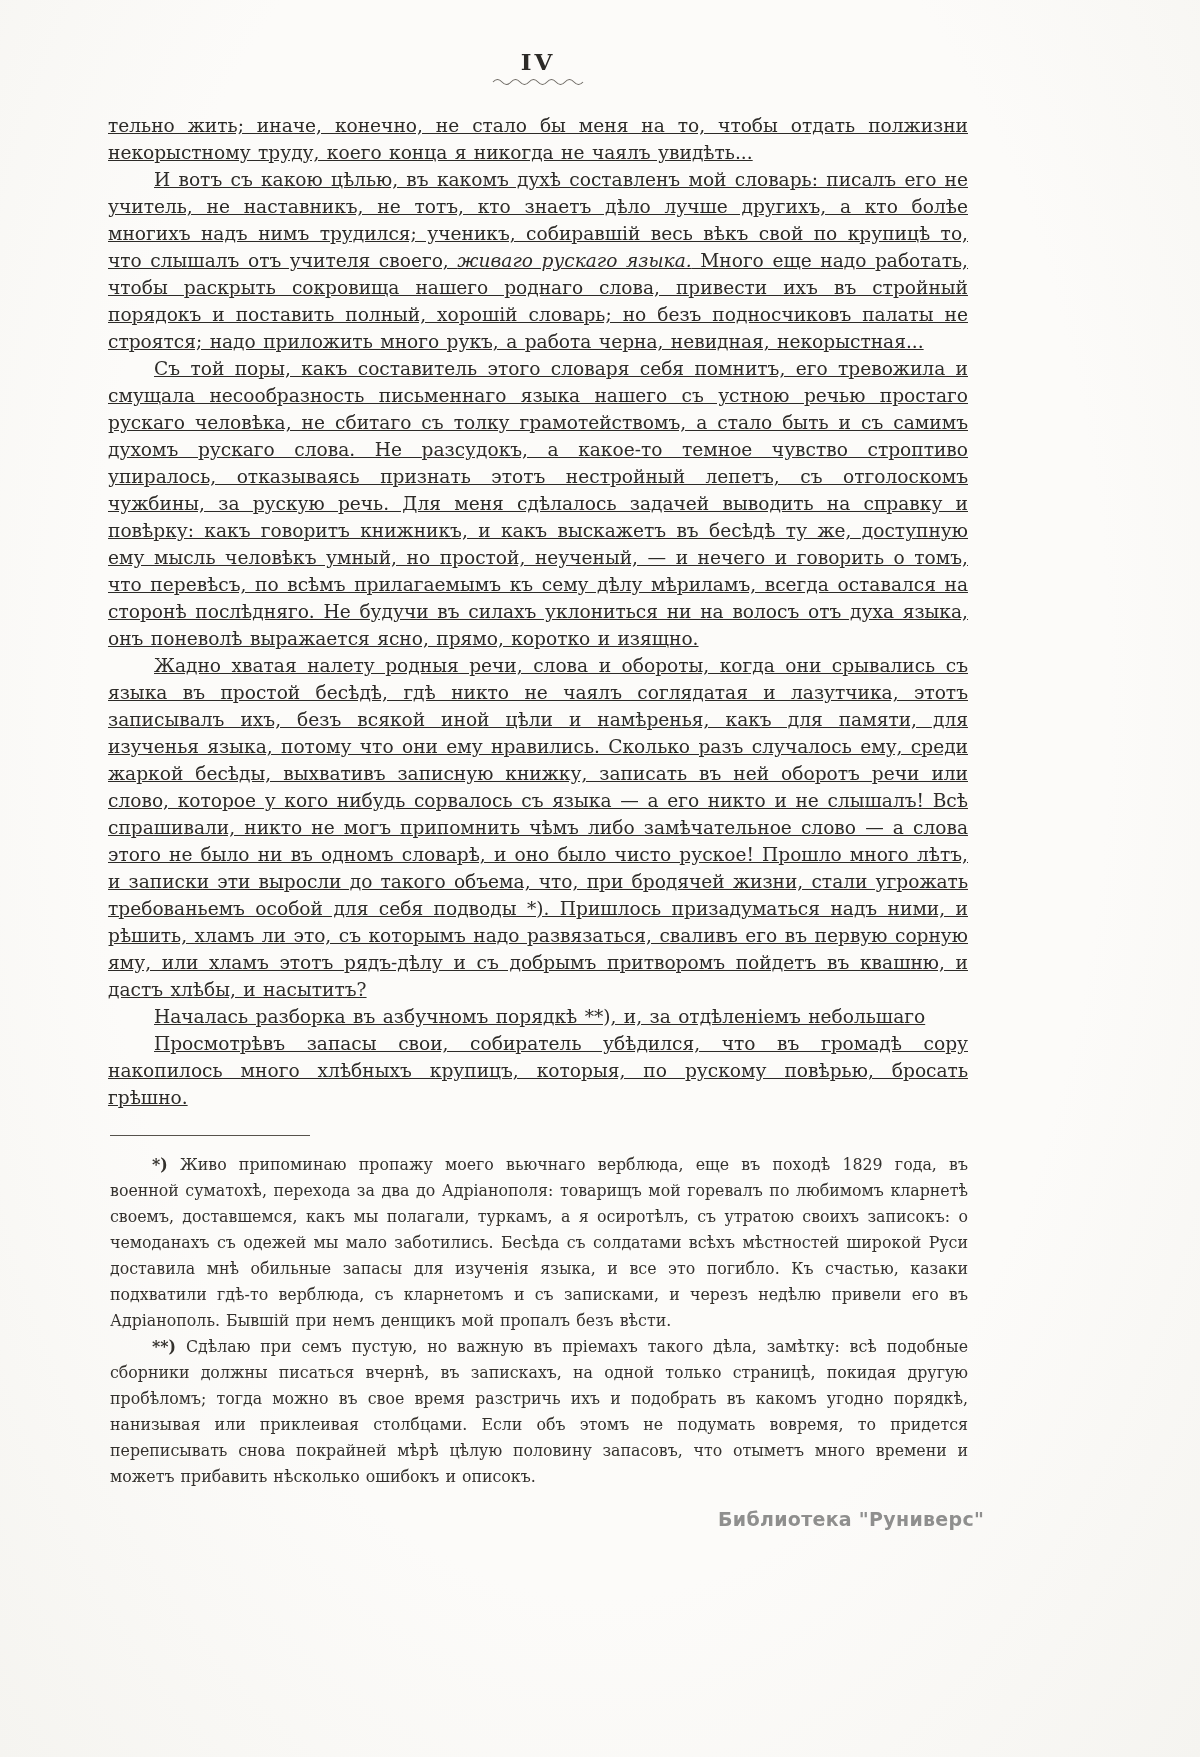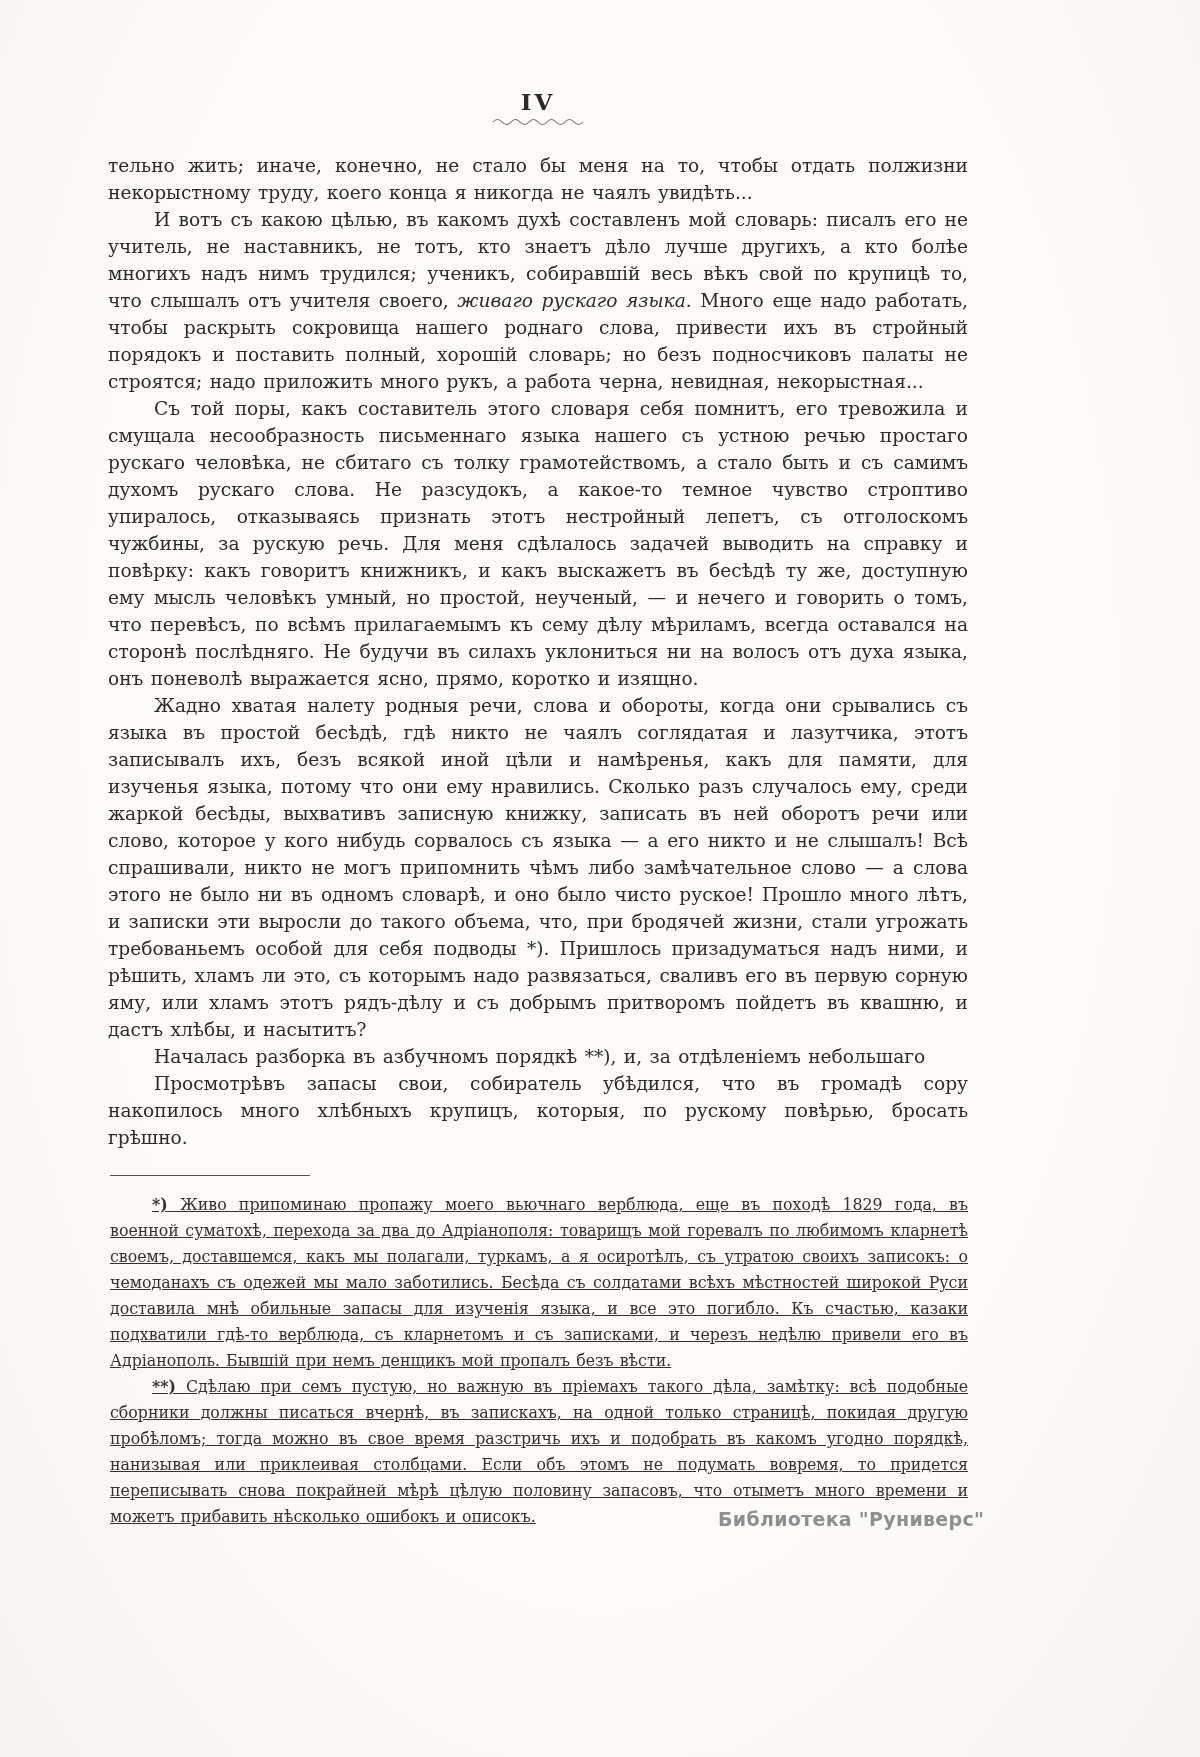--- a/index.html
+++ b/index.html
@@ -14,62 +14,62 @@
     width: 1200px;
     height: 1757px;
     background: #fbfaf7;
     background-image: radial-gradient(ellipse at 50% 40%, #fcfbf9 60%, #f5f4f0 100%);
     color: #2d2b28;
     overflow: hidden;
   }
   .page-header {
     width: 860px;
     margin-left: 108px;
-    padding-top: 76px;
+    padding-top: 48px;
     text-align: center;
-    margin-top: 12px;
   }
   .page-number {
     display: inline-block;
     font-size: 23px;
     font-weight: bold;
     letter-spacing: 3px;
     color: #2c2a27;
   }
   .ornament {
     display: block;
     margin: 1px auto 0;
   }
   .text-block {
     width: 860px;
     margin: 26px 0 0 108px;
     font-size: 18.6px;
     line-height: 27px;
     text-align: justify;
     word-spacing: 1.5px;
+    text-decoration: underline;
   }
   .para { text-indent: 46px; }
   .para.no-indent { text-indent: 0; }
   .para em { font-style: italic; }
   .footnote-rule {
     width: 200px;
     height: 1px;
     background: #56524c;
     margin: 24px 0 0 110px;
   }
   .footnotes {
     width: 858px;
     margin: 16px 0 0 110px;
     font-size: 15.8px;
     line-height: 26px;
     text-align: justify;
     color: #34312d;
     word-spacing: 1px;
   }
-  .footnote { text-indent: 42px; text-decoration: underline; }
+  .footnote { text-indent: 42px; }
   .fn-marker { font-weight: bold; }
   .watermark {
     position: absolute;
     top: 1508px;
     left: 718px;
     font-family: "DejaVu Sans", "Liberation Sans", sans-serif;
     font-size: 19px;
     font-weight: bold;
     color: #8f8f8e;
     letter-spacing: 0.3px;

